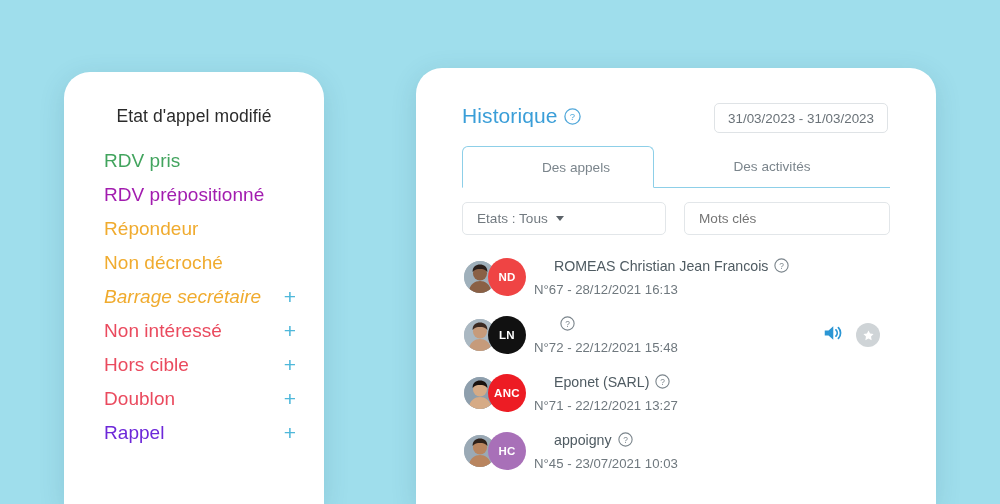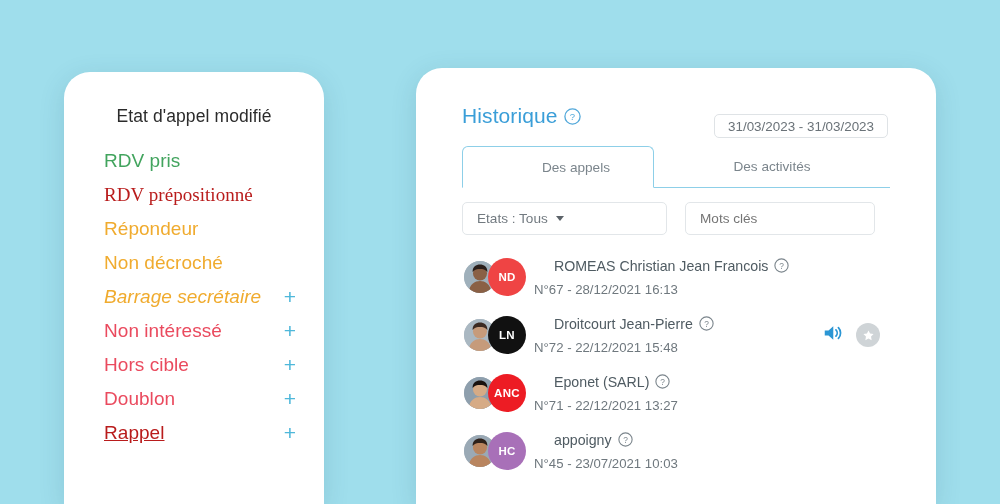--- a/index.html
+++ b/index.html
@@ -90,22 +90,22 @@
     letter-spacing: .1px;
   }
   .help-badge {
     display: inline-block;
     vertical-align: -2px;
     margin-left: 6px;
   }
   .date-chip {
     position: absolute;
     right: 48px;
-    top: 46px;
-    height: 24px;
+    top: 35px;
+    height: 30px;
     box-sizing: border-box;
     padding: 0 13px;
     display: flex;
     align-items: center;
     border: 1px solid #dfe3e6;
     border-radius: 5px;
     background: #fff;
     font-size: 13.4px;
     color: #6a7278;
     white-space: nowrap;
@@ -169,21 +169,21 @@
     border: 1px solid #e2e6e9;
     border-radius: 5px;
     background: #fff;
     display: flex;
     align-items: center;
     padding: 0 14px;
     font-size: 13.6px;
     color: #727a80;
   }
   #filter-etats { width: 205px; }
-  #filter-mots  { width: 190px; color: #8e969b; }
+  #filter-mots  { width: 206px; color: #8e969b; }
   .caret {
     margin-left: 8px;
     width: 0; height: 0;
     border-left: 4px solid transparent;
     border-right: 4px solid transparent;
     border-top: 5px solid #5c6369;
   }
 
   
   .call-list {
@@ -273,21 +273,21 @@
 
 <div id="stage" style="background: rgb(159, 222, 236);">
 
   <div class="card" id="left-card">
     <div class="panel-title">Etat d'appel modifié</div>
     <div class="state-list" id="state-list">
         <div class="state-row">
           <span class="state-label" style="color: rgb(66, 164, 94);">RDV pris</span>
         </div>
         <div class="state-row">
-          <span class="state-label" style="color: #b91c1c; font-family: Liberation Serif, serif;">RDV prépositionné</span>
+          <span class="state-label" style="color: #a21caf;">RDV prépositionné</span>
         </div>
         <div class="state-row">
           <span class="state-label" style="color: rgb(240, 171, 46);">Répondeur</span>
         </div>
         <div class="state-row">
           <span class="state-label" style="color: rgb(240, 171, 46);">Non décroché</span>
         </div>
         <div class="state-row">
           <span class="state-label italic" style="color: rgb(240, 171, 46);">Barrage secrétaire</span>
           <span class="plus">+</span>
@@ -298,21 +298,21 @@
         </div>
         <div class="state-row">
           <span class="state-label" style="color: rgb(234, 74, 94);">Hors cible</span>
           <span class="plus">+</span>
         </div>
         <div class="state-row">
           <span class="state-label" style="color: rgb(234, 74, 94);">Doublon</span>
           <span class="plus">+</span>
         </div>
         <div class="state-row">
-          <span class="state-label" style="color: #b91c1c; text-decoration: underline;">Rappel</span>
+          <span class="state-label" style="color: #6d28d9;">Rappel</span>
           <span class="plus">+</span>
         </div>
       </div>
   </div>
 
   <div class="card" id="right-card">
 
     <div class="hist-title">
       <span>Historique</span><span class="help-badge"><svg width="17" height="17" viewBox="0 0 17 17">
             <circle cx="8.5" cy="8.5" r="7.6" fill="none" stroke="#52a8da" stroke-width="1.3"></circle>
@@ -369,21 +369,21 @@
               <svg width="32" height="32" viewBox="0 0 32 32">
                 <rect width="32" height="32" fill="#aab8c2"></rect>
                 <circle cx="16" cy="12.5" r="7" fill="#c69b7b"></circle>
                 <path d="M5 32 C5 23 11 20 16 20 C21 20 27 23 27 32 Z" fill="#c69b7b"></path>
                 <path d="M8.6 11 C8.6 5.5 12 3.6 16 3.6 C20 3.6 23.4 5.5 23.4 11 C21.5 8.5 18.8 8 16 8 C13.2 8 10.5 8.5 8.6 11 Z" fill="#3b2a22"></path>
               </svg>
             </div>
             <div class="initials" style="background: rgb(17, 17, 17);">LN</div>
           </div>
           <div class="call-text">
-            <div class="call-name"><span>Droitcourt Jean-Pierre</span><span class="help-badge"><svg width="15" height="15" viewBox="0 0 17 17">
+            <div class="call-name"><span class="help-badge"><svg width="15" height="15" viewBox="0 0 17 17">
                   <circle cx="8.5" cy="8.5" r="7.5" fill="none" stroke="#7b858c" stroke-width="1.25"></circle>
                   <text x="8.5" y="12.1" text-anchor="middle" font-family="Liberation Sans, sans-serif" font-size="9.5" fill="#7b858c">?</text>
                 </svg></span></div>
             <div class="call-meta">N°72 - 22/12/2021 15:48</div>
           </div>
           <div class="row-actions">
             <span><svg width="22" height="22" viewBox="0 0 24 24">
                 <path d="M3 9.2h4.1L12.3 4.6v14.8L7.1 14.8H3Z" fill="#2b96d4"></path>
                 <path d="M15.2 8.6a4.9 4.9 0 0 1 0 6.8" fill="none" stroke="#2b96d4" stroke-width="1.9" stroke-linecap="round"></path>
                 <path d="M17.9 6.2a8.4 8.4 0 0 1 0 11.6" fill="none" stroke="#2b96d4" stroke-width="1.9" stroke-linecap="round"></path>

